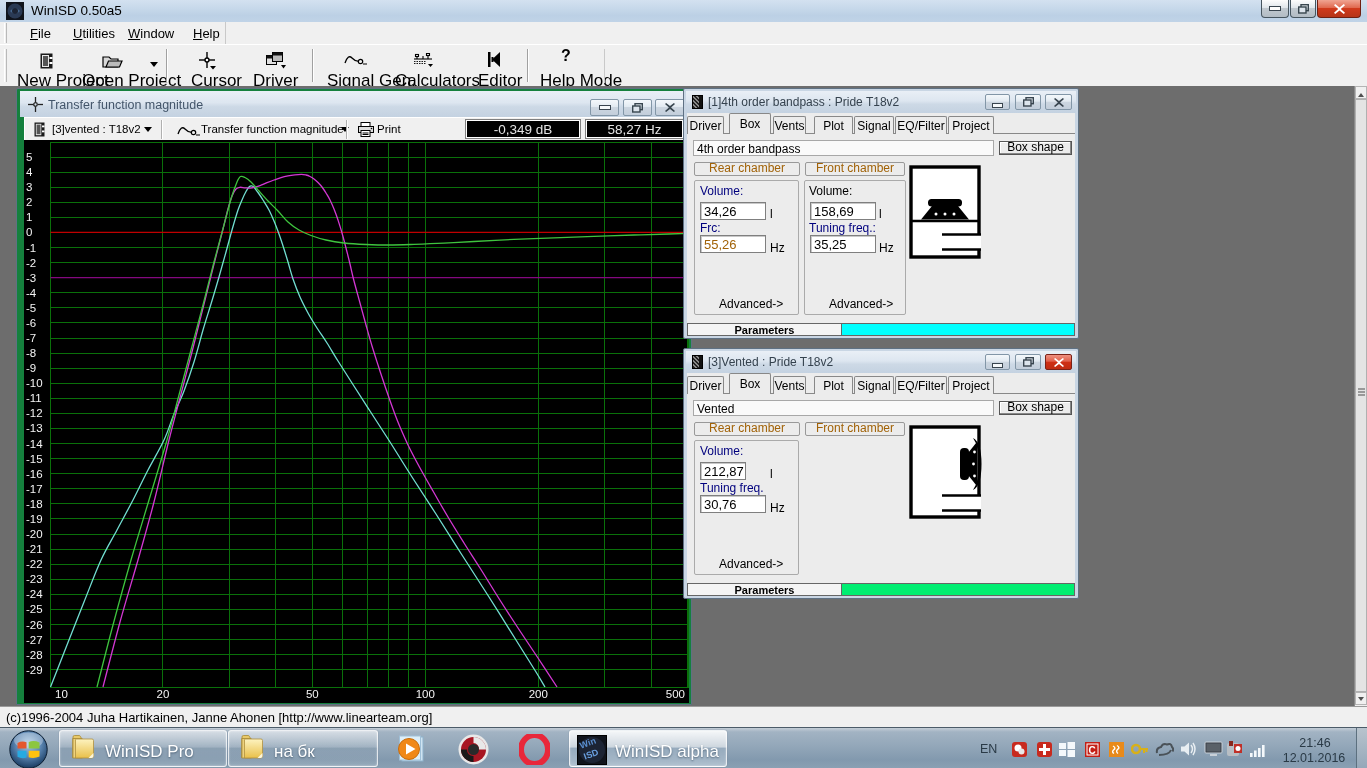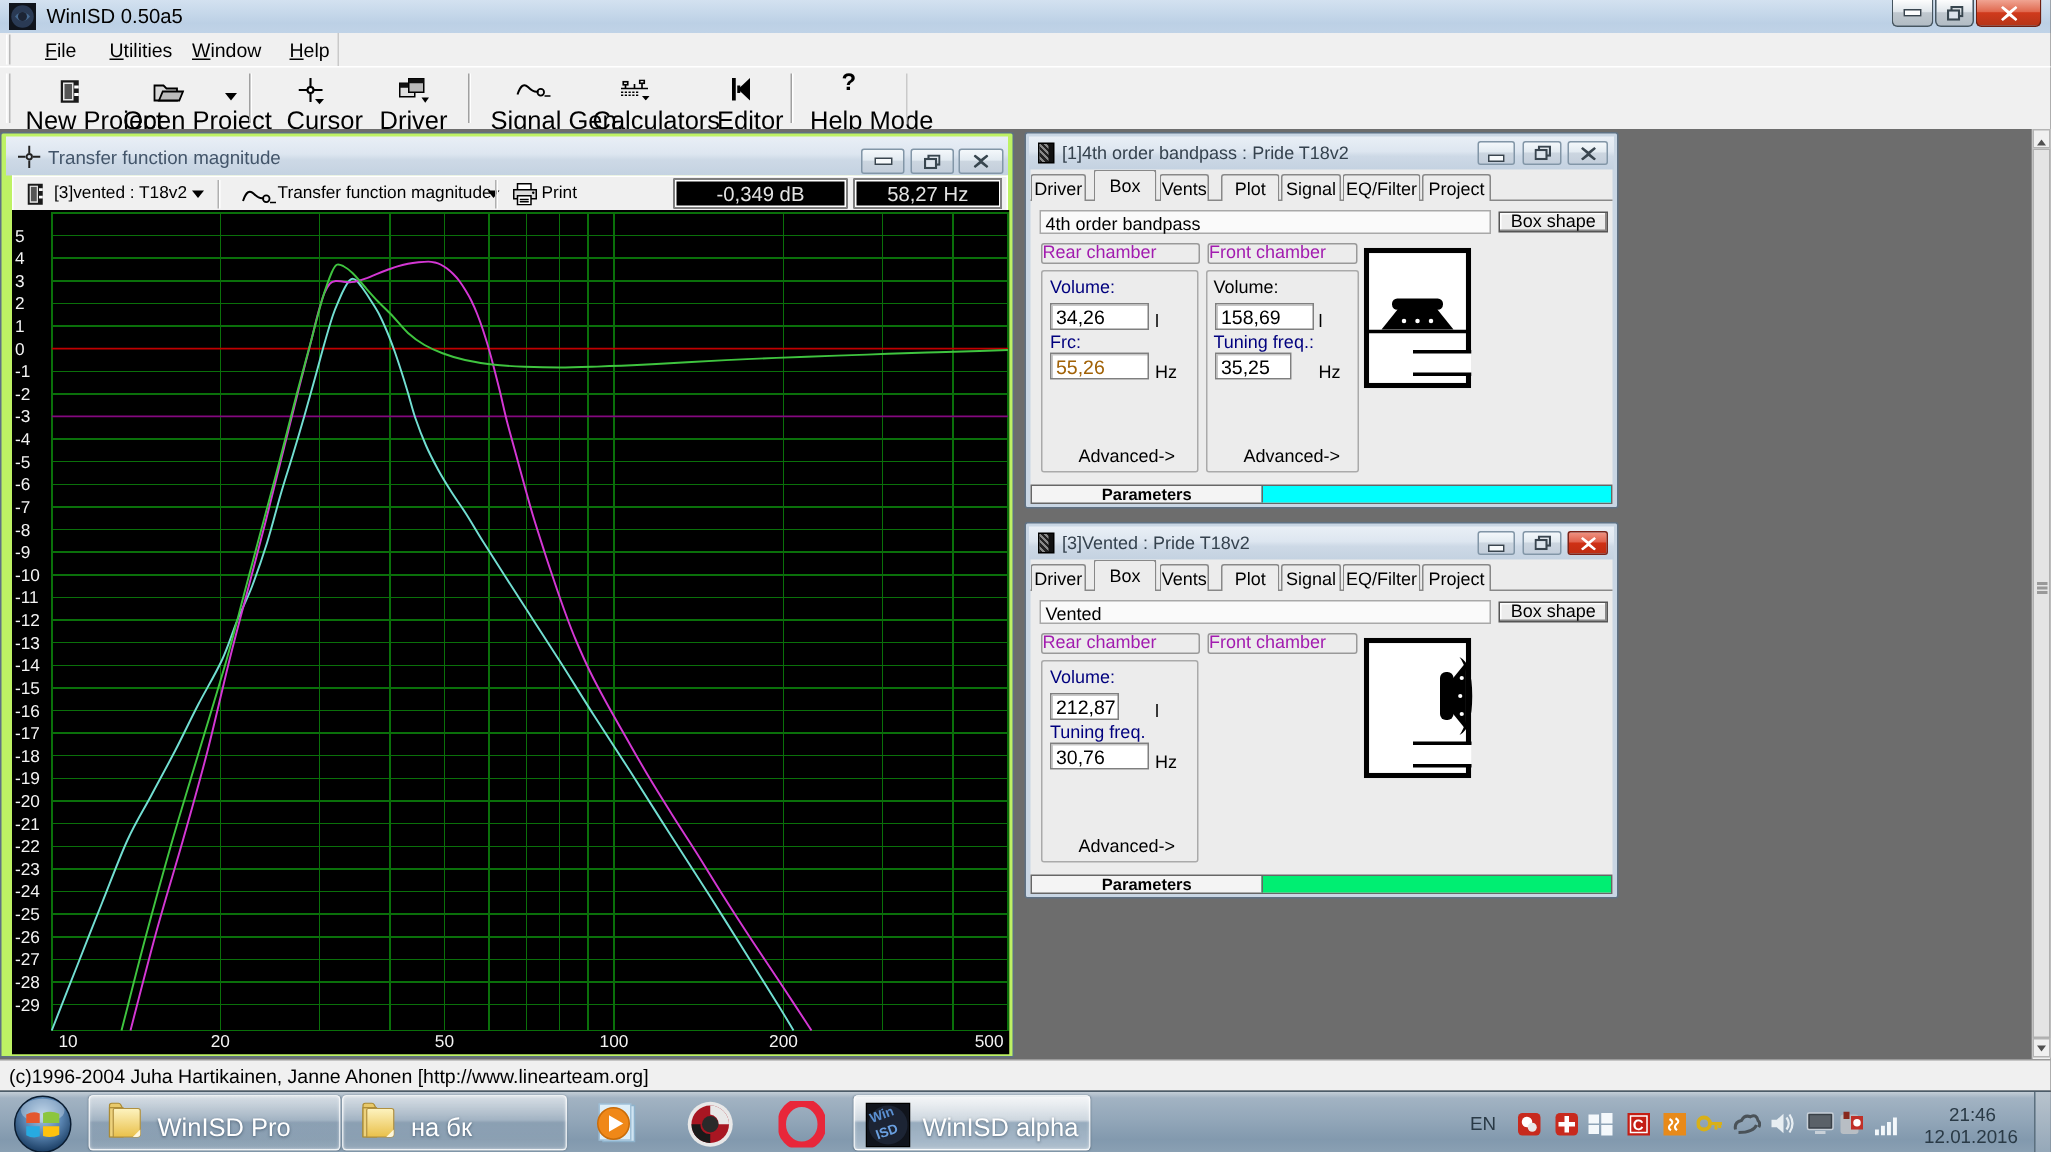--- a/index.html
+++ b/index.html
@@ -11,36 +11,36 @@
 #toolbar {position:absolute;left:0;top:44px;width:1367px;height:42px;background:#f0f0f0;border-top:1px solid #fff}
 .tblbl {position:absolute;top:26px;font-size:17px;color:#000;text-align:left;white-space:nowrap}
 .tbsep {position:absolute;top:4px;width:1px;height:33px;background:#a0a0a0;box-shadow:1px 0 0 #fff}
 #mdi {position:absolute;left:0;top:86px;width:1367px;height:620px;background:#6d6d6d}
 #statusbar {position:absolute;left:0;top:706px;width:1367px;height:21px;background:#f0f0f0;border-top:1px solid #9a9a9a;font-size:13px;color:#000;padding:3px 0 0 6px}
 #taskbar {position:absolute;left:0;top:727px;width:1367px;height:41px;background:linear-gradient(180deg,#c3cdd6 0%,#a2b3c3 10%,#93a7b9 45%,#8299ae 80%,#8aa0b3 100%);border-top:1px solid #4b5b68}
 .tbtn {position:absolute;top:2px;height:37px;border:1px solid rgba(255,255,255,0.75);border-radius:3px;background:linear-gradient(180deg,rgba(255,255,255,0.55),rgba(255,255,255,0.15) 45%,rgba(110,130,150,0.12) 50%,rgba(255,255,255,0.12));box-shadow:inset 0 0 2px rgba(255,255,255,0.5),0 0 1px #5a6c7c}
 .tbsel {background:linear-gradient(180deg,rgba(255,255,255,0.88),rgba(255,255,255,0.55) 45%,rgba(160,180,198,0.45) 50%,rgba(210,222,232,0.55))}
 .tbtxt {position:absolute;top:11px;font-size:17px;color:#fff;text-shadow:0 1px 2px rgba(20,40,60,0.55)}
 .trtxt {position:absolute;font-size:12.5px;color:#2a3a46}
-#chartwin {position:absolute;left:0;top:88px;width:676px;height:617px;background:#bef264;border:1px solid #5f7183;border-radius:2px 2px 0 0}
+#chartwin {position:absolute;left:16px;top:88px;width:676px;height:617px;background:#15803d;border:1px solid #5f7183;border-radius:2px 2px 0 0}
 #charttitle {position:absolute;left:3px;top:2px;width:668px;height:26px;background:linear-gradient(180deg,#e9eff6 0%,#dde6f0 45%,#cdd9e6 60%,#c4d2e1 100%)}
 #charttb {position:absolute;left:7px;top:28px;width:664px;height:23px;background:#f0f0f0;border:1px solid #fff;border-bottom:none}
 .cwbtn {position:absolute;top:8px;width:29px;height:17px;border:1px solid #8296a7;border-radius:2px;background:linear-gradient(180deg,#f4f8fb 0%,#e2eaf1 45%,#ccd6e0 50%,#c3cedb 100%);display:flex;align-items:center;justify-content:center}
 .cwin {position:absolute;background:#c9d6e4;border:1px solid #5f7183;border-radius:2px}
 .ctitle {position:absolute;left:2px;top:2px;right:2px;height:22px;background:linear-gradient(180deg,#e9eff6 0%,#dde6f0 45%,#cdd9e6 60%,#c4d2e1 100%)}
 .cicon {position:absolute;left:6px;top:4px;width:11px;height:14px;background:repeating-linear-gradient(45deg,#222 0,#222 1.5px,#888 1.5px,#888 3px);border:1px solid #000;box-shadow:inset -3px 0 0 #111}
 .ctext {position:absolute;left:22px;top:4px;font-size:12px;color:#35424e}
 .cbtn {position:absolute;top:3px;width:25px;height:16px;border:1px solid #8296a7;border-radius:2px;background:linear-gradient(180deg,#f4f8fb 0%,#e2eaf1 45%,#ccd6e0 50%,#c3cedb 100%);display:flex;align-items:center;justify-content:center}
 .cbody {position:absolute;left:3px;top:24px;right:3px;bottom:2px;background:#ececec}
 .tab {position:absolute;top:3px;height:18px;background:#ececec;border:1px solid #888;border-bottom:none;border-radius:2px 2px 0 0;text-align:center;font-size:12px;padding-top:2px;color:#000;z-index:2;white-space:nowrap}
 .tabactive {top:0;height:21px;padding-top:3px;z-index:3}
 .tabline {position:absolute;left:0;top:20px;width:100%;height:1px;background:#888;z-index:1}
 .gfield {position:absolute;background:#fafafa;border:1px solid #a8a8a8;font-size:12px;padding:1px 0 0 3px;color:#000}
 .pushbtn {position:absolute;background:#ececec;border:1px solid #555;box-shadow:inset -1px -1px 0 #888, inset 1px 1px 0 #fff;font-size:12px;text-align:center;color:#000;line-height:11px}
-.flatbtn {position:absolute;height:14px;background:#ececec;border:1px solid #999;border-radius:2px;font-size:12px;text-align:left;color:#a21caf;line-height:11px}
+.flatbtn {position:absolute;height:14px;background:#ececec;border:1px solid #999;border-radius:2px;font-size:12px;text-align:center;color:#a16207;line-height:11px}
 .gpanel {position:absolute;border:1px solid #aaa;border-radius:2px}
 .lbl {position:absolute;font-size:12px;line-height:11px;color:#000;white-space:nowrap}
 .navy {color:#00007e}
 .inp {position:absolute;height:18px;background:#fff;border:1px solid #7f7f7f;box-shadow:inset 1px 1px 0 #c8c8c8;font-size:13px;padding:1px 0 0 3px;color:#000}
 .params {position:absolute;left:0;bottom:0;width:100%;height:13px;border:1px solid #666;background:#f4f4f4}
 .ptxt {position:absolute;left:0;top:0;width:153px;height:11px;font-size:11px;font-weight:bold;text-align:center;color:#000}
 .pbar {position:absolute;left:153px;top:0;right:0;bottom:0;border-left:1px solid #666}
 </style></head>
 <body>
 <div id="titlebar">
@@ -351,21 +351,21 @@
 <div class="inp" style="left:13px;top:89px;width:66px">34,26</div>
 <div class="lbl" style="left:83px;top:96px">l</div>
 <div class="lbl navy" style="left:13px;top:110px">Frc:</div>
 <div class="inp" style="left:13px;top:122px;width:66px;color:#a16207">55,26</div>
 <div class="lbl" style="left:83px;top:130px">Hz</div>
 <div class="lbl" style="left:32px;top:186px">Advanced-&gt;</div>
 <div class="lbl" style="left:122px;top:73px">Volume:</div>
 <div class="inp" style="left:123px;top:89px;width:66px">158,69</div>
 <div class="lbl" style="left:192px;top:96px">l</div>
 <div class="lbl navy" style="left:122px;top:110px">Tuning freq.:</div>
-<div class="inp" style="left:123px;top:122px;width:51px">35,25</div>
+<div class="inp" style="left:123px;top:122px;width:66px">35,25</div>
 <div class="lbl" style="left:192px;top:130px">Hz</div>
 <div class="lbl" style="left:142px;top:186px">Advanced-&gt;</div>
 <svg style="position:absolute;left:222px;top:52px" width="72" height="94" viewBox="0 0 72 94">
 <rect x="2" y="2" width="68" height="90" fill="#fff" stroke="#000" stroke-width="3.4"></rect>
 <line x1="2" y1="56" x2="70" y2="56" stroke="#000" stroke-width="2.4"></line>
 <g fill="#000">
 <rect x="19" y="34" width="34" height="7.5" rx="3.5"></rect>
 <path d="M23 41 L49 41 L60 54.6 L12 54.6 Z"></path>
 </g>
 <g fill="#fff">

